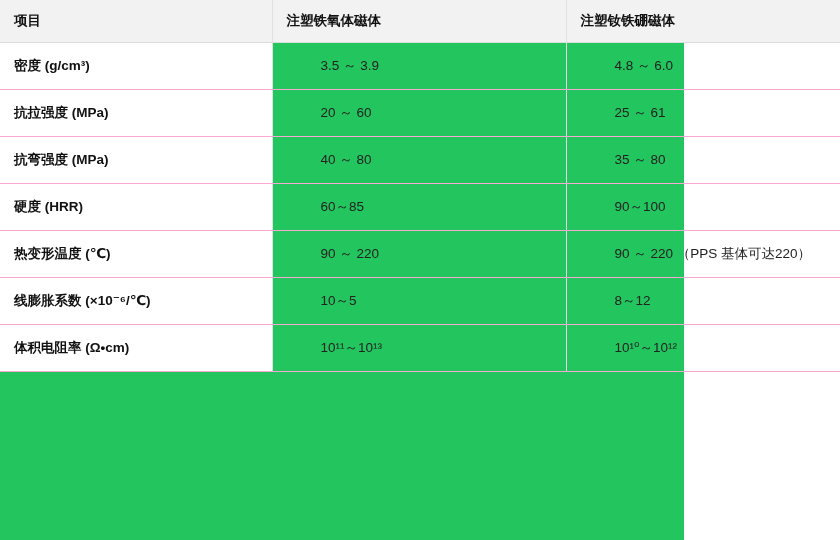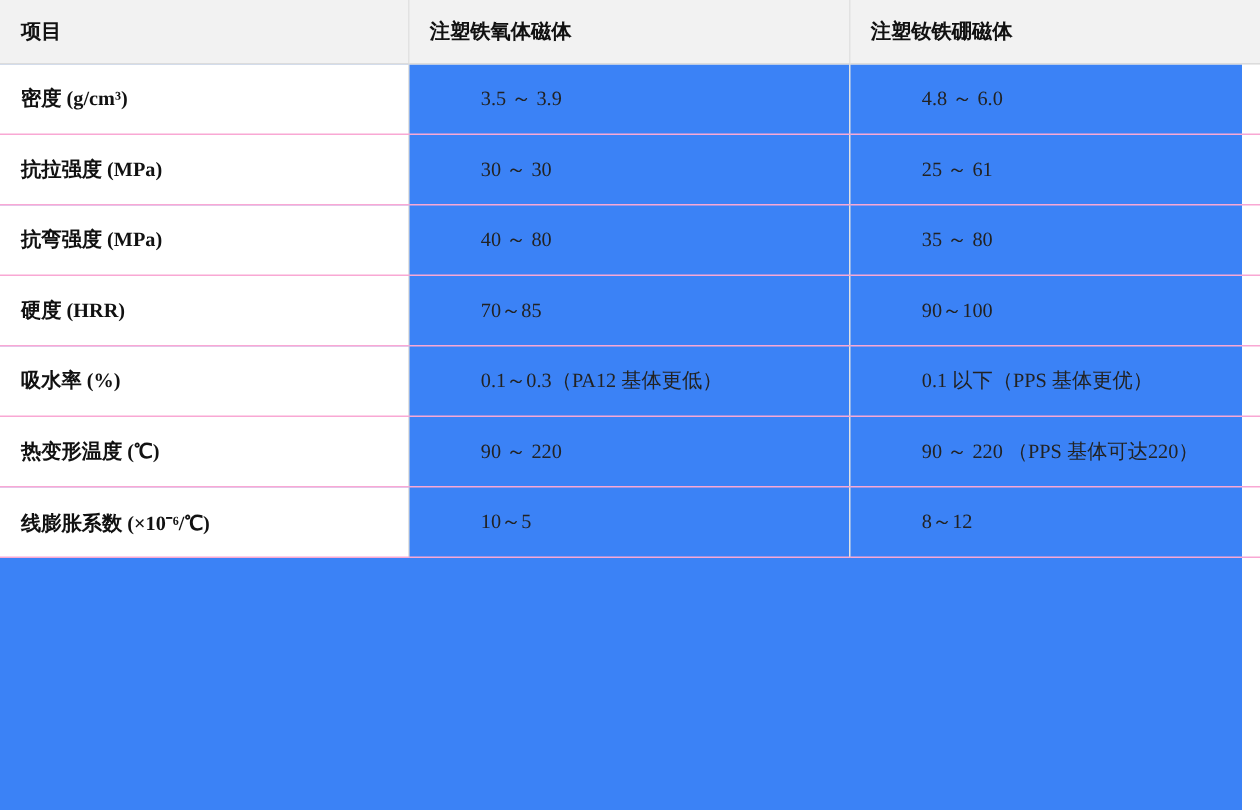--- a/index.html
+++ b/index.html
@@ -8,25 +8,24 @@
     background: #ffffff;
   }
   body {
     width: 840px;
     height: 540px;
     font-family: "Liberation Sans", "DejaVu Sans", sans-serif;
     color: #1a1a1a;
     overflow: hidden;
   }
   .sheet {
-    width: 828px;
+    width: 684px;
     height: 540px;
     box-sizing: border-box;
-    background: #3b82f6;
-    font-family: Liberation Serif, serif;
+    background: #22c55e;
   }
   table.spec-table {
     width: 840px;
     border-collapse: collapse;
     table-layout: fixed;
     font-size: 13.5px;
   }
   table.spec-table col.c0 { width: 272px; }
   table.spec-table col.c1 { width: 294px; }
   table.spec-table col.c2 { width: 274px; }
@@ -84,43 +83,43 @@
       </tr>
     </thead>
     <tbody>
       <tr>
         <th>密度 (g/cm³)</th>
         <td>3.5 ～ 3.9</td>
         <td>4.8 ～ 6.0</td>
       </tr>
       <tr>
         <th>抗拉强度 (MPa)</th>
-        <td>30 ～ 30</td>
+        <td>20 ～ 60</td>
         <td>25 ～ 61</td>
       </tr>
       <tr>
         <th>抗弯强度 (MPa)</th>
         <td>40 ～ 80</td>
         <td>35 ～ 80</td>
       </tr>
       <tr>
         <th>硬度 (HRR)</th>
-        <td>70～85</td>
+        <td>60～85</td>
         <td>90～100</td>
-      </tr>
-      <tr>
-        <th>吸水率 (%)</th>
-        <td>0.1～0.3（PA12 基体更低）</td>
-        <td>0.1 以下（PPS 基体更优）</td>
       </tr>
       <tr>
         <th>热变形温度 (℃)</th>
         <td>90 ～ 220</td>
         <td>90 ～ 220 （PPS 基体可达220）</td>
       </tr>
       <tr>
         <th>线膨胀系数 (×10⁻⁶/℃)</th>
         <td>10～5</td>
         <td>8～12</td>
       </tr>
+      <tr>
+        <th>体积电阻率 (Ω•cm)</th>
+        <td>10¹¹～10¹³</td>
+        <td>10¹⁰～10¹²</td>
+      </tr>
     </tbody>
   </table>
 </div>
 
 </body></html>

